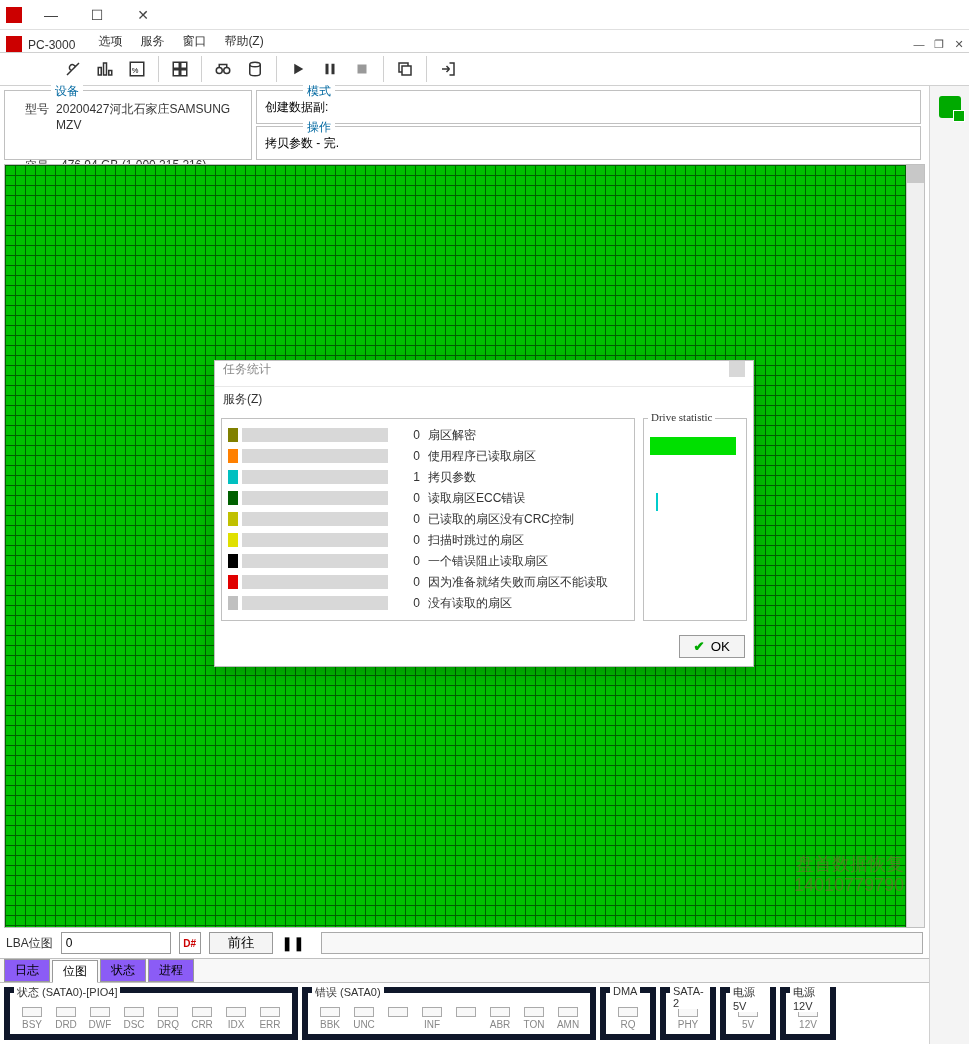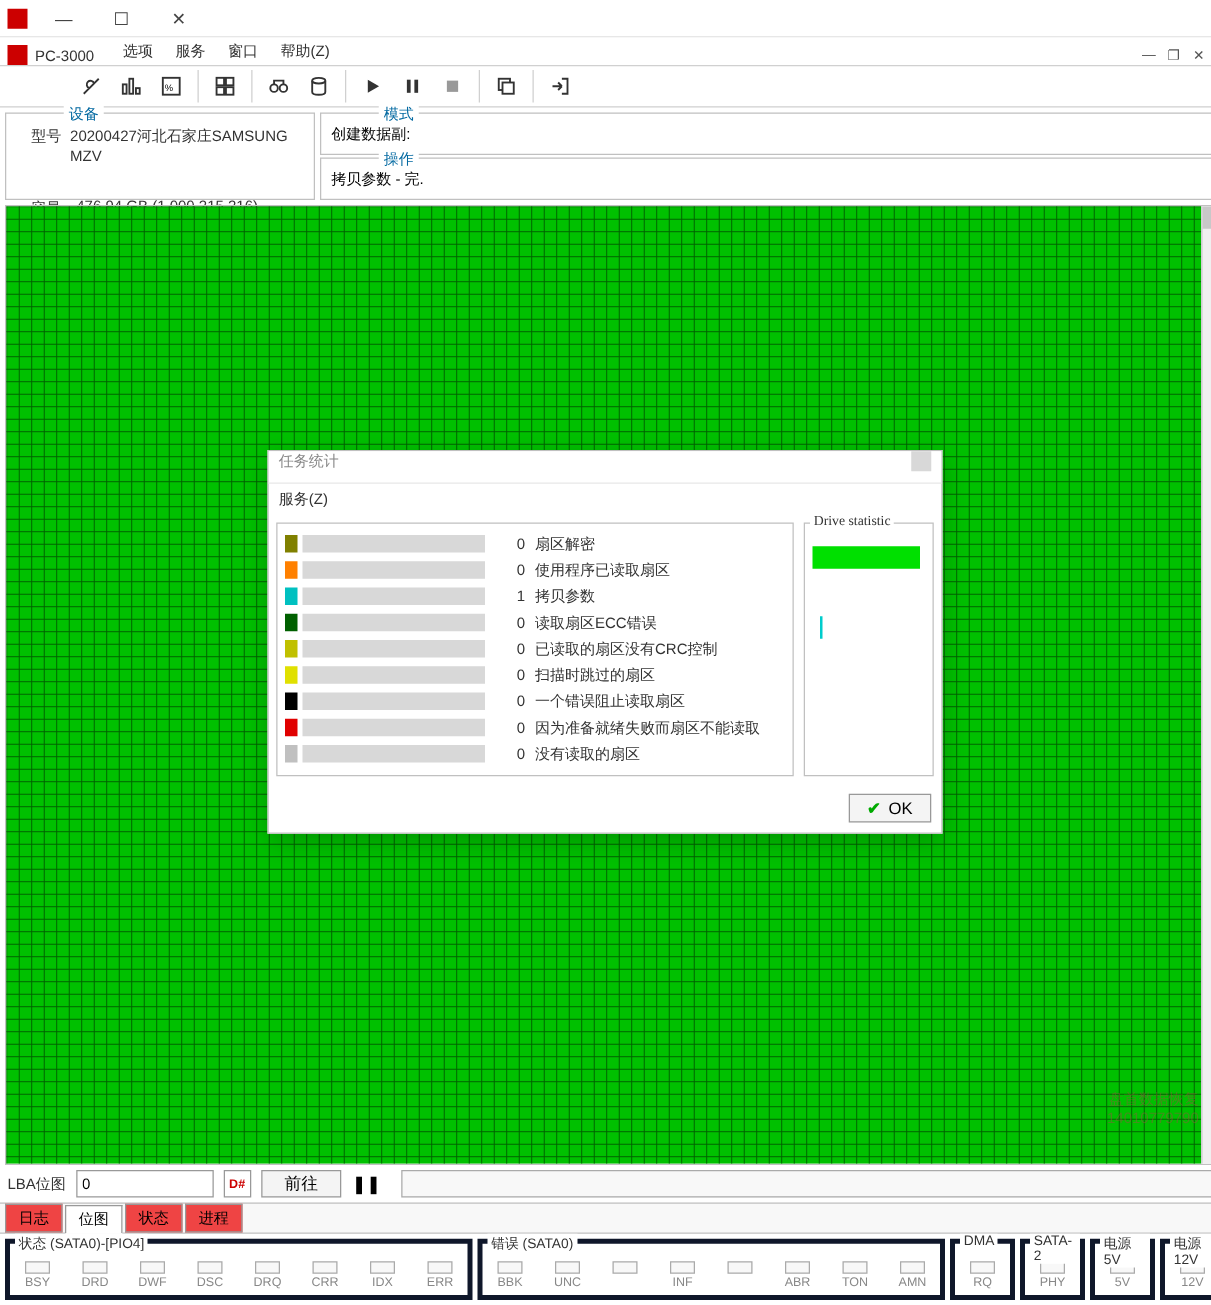--- a/index.html
+++ b/index.html
@@ -43,36 +43,36 @@
   .sector-map::before {
     content:""; position:absolute; inset:0;
     background-image:
       linear-gradient(to right, #006000 1px, transparent 1px),
       linear-gradient(to bottom, #006000 1px, transparent 1px);
     background-size: 10px 10px;
   }
   .map-scroll { position:absolute; right:0; top:0; bottom:0; width:18px; background:#f0f0f0; border-left:1px solid #c8c8c8;}
   .map-scroll .thumb { width:100%; height:18px; background:#c8c8c8;}
 
-  .watermark { position:absolute; right:20px; bottom:30px; color:rgba(140,90,60,.5); font-size:12px; text-align:right; line-height:1.2;margin-top:17px;}
+  .watermark { position:absolute; right:20px; bottom:30px; color:rgba(140,90,60,.5); font-size:18px; text-align:right; line-height:1.2;margin-top:17px;}
 
   .lba-row { height:30px; display:flex; align-items:center; padding:2px 6px; gap:8px;}
   .lba-row .lbl { color:#333; }
   .lba-row input { width:110px; height:22px; border:1px solid #999; padding:0 4px; font-family:inherit; font-size:12px;}
   .lba-row .unit { width:22px; height:22px; border:1px solid #999; display:flex; align-items:center; justify-content:center; background:#fff; font-size:10px; color:#c00; font-weight:bold;}
   .lba-row .gobtn { height:22px; border:1px solid #999; background:#f4f4f4; padding:0 18px;}
   .lba-row .pausebtn { width:22px; height:22px; border:0; background:transparent; font-size:14px;}
   .lba-row .slider { flex:1; height:22px; border:1px solid #aaa; background:#f8f8f8; margin-left:10px;}
 
   .tabs-row { height:24px; display:flex; align-items:flex-end; padding-left:4px; border-top:1px solid #c0c0c0; background:#f8f8f8;}
-  .tabs-row .tab { border:1px solid #999; padding:2px 10px; background:#ef4444; margin-right:2px; position:relative;}
+  .tabs-row .tab { border:1px solid #999; padding:2px 10px; background:#8b5cf6; margin-right:2px; position:relative;}
   .tabs-row .tab.active { background:#fff; border-bottom:1px solid #fff; top:1px;}
 
   .status-bar { display:flex; padding:4px; gap:4px; border-top:1px solid #c0c0c0;}
-  .sgroup { border:4px solid #0f172a; position:relative; padding:14px 6px 4px 6px; display:flex; gap:14px;}
+  .sgroup { border:6px solid #0f172a; position:relative; padding:14px 6px 4px 6px; display:flex; gap:2px;}
   .sgroup .glegend { position:absolute; top:-8px; left:4px; background:#fff; padding:0 3px; font-size:11px; color:#333;}
   .sled { width:32px; display:flex; flex-direction:column; align-items:center;}
   .sled .light { width:20px; height:10px; border:1px solid #aaa; background:#f8f8f8;}
   .sled .slbl { font-size:10px; color:#888; margin-top:2px;}
 
   
   .dialog { position:absolute; left:214px; top:360px; width:540px; background:#fff; border:1px solid #c0c0c0; box-shadow:0 6px 20px rgba(0,0,0,.25);}
   .dialog .dtitle { height:26px; background:#fff; color:#888; display:flex; align-items:flex-start; padding:0 8px; border-bottom:1px solid #e8e8e8;}
   .dialog .dtitle .dclose { margin-left:auto; width:16px; height:16px; background:#d8d8d8;}
   .dialog .dmenu { padding:4px 8px; color:#333;}

